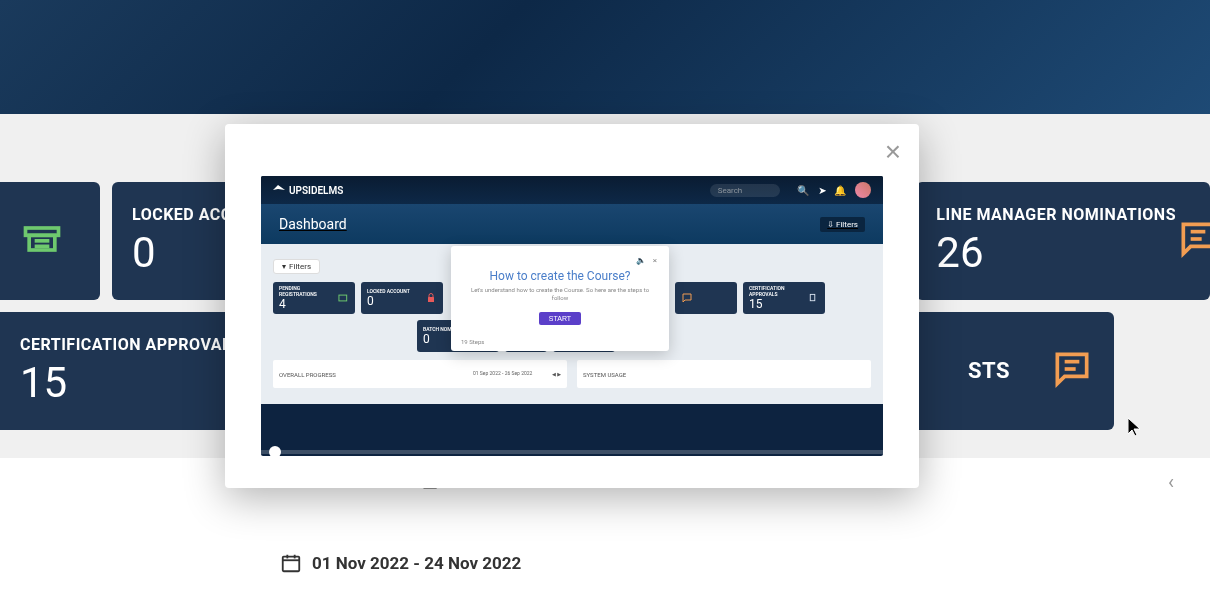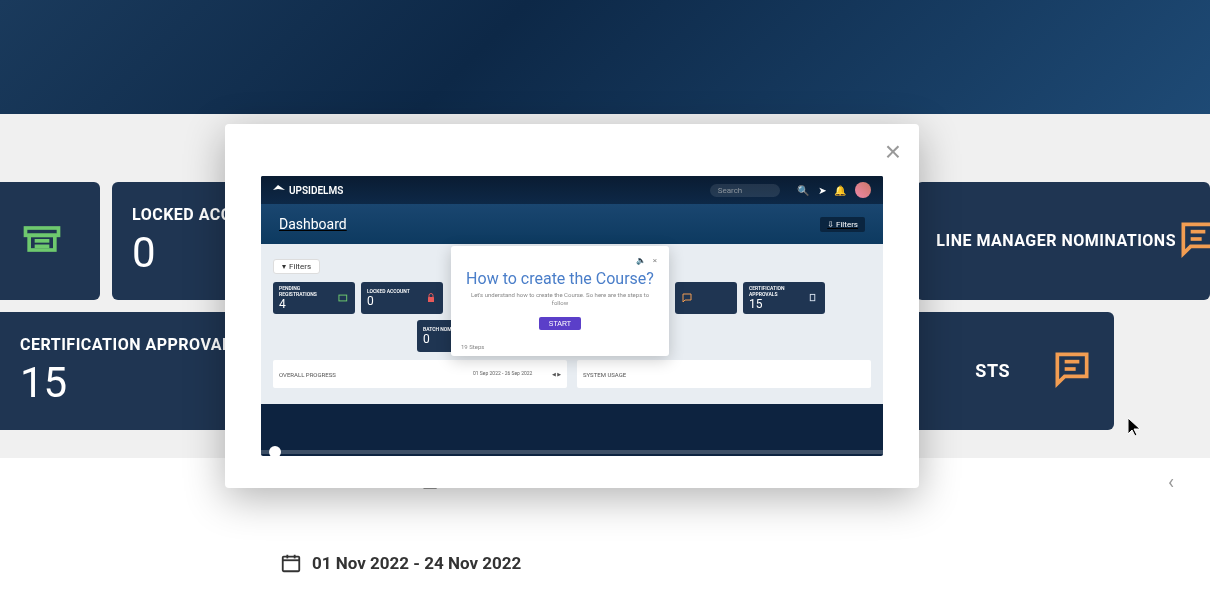--- a/index.html
+++ b/index.html
@@ -231,21 +231,21 @@
   top: 2px;
   left: 190px;
   width: 218px;
   background: #fff;
   border-radius: 3px;
   box-shadow: 0 4px 16px rgba(0,0,0,0.2);
   padding: 10px 12px 26px 12px;
   text-align: center;
 }
 .vp-popup-top { display: flex; justify-content: flex-end; gap: 6px; font-size: 8px; color: #888; }
-.vp-popup-title { color: #4a7ec9; font-size: 16px; margin-top: 4px; }
+.vp-popup-title { color: #4a7ec9; font-size: 12px; margin-top: 4px; }
 .vp-popup-sub { color: #888; font-size: 6px; margin-top: 3px; line-height: 1.3; }
 .vp-popup-btn {
   background: #5b3fc9;
   color: #fff;
   border: none;
   font-size: 7px;
   padding: 3px 10px;
   border-radius: 2px;
   margin-top: 10px;
 }
@@ -332,20 +332,21 @@
       <svg viewBox="0 0 24 24" fill="none" stroke="#e8a23c" stroke-width="2">
           <polygon points="12,2 2,7 12,12 22,7"></polygon>
           <polyline points="2,12 12,17 22,12"></polyline>
           <polyline points="2,17 12,22 22,17"></polyline>
         </svg>
     </div>
   </div>
   <div class="stat-card" style="min-width:212px;">
     <div class="stat-text">
       <span class="stat-title">LINE MANAGER NOMINATIONS</span>
+      <span class="stat-value">26</span>
     </div>
     <div class="stat-icon" style="margin-right:-30px;">
       <svg viewBox="0 0 24 24" fill="none" stroke="#f29d52" stroke-width="2">
           <path d="M4 4h16v12H8l-4 4V4z"></path>
           <line x1="8" y1="8" x2="16" y2="8"></line>
           <line x1="8" y1="12" x2="14" y2="12"></line>
         </svg>
     </div>
   </div>
 </div>
@@ -359,21 +360,21 @@
     <div class="stat-icon">
       <svg viewBox="0 0 24 24" fill="none" stroke="#dce6f2" stroke-width="2">
           <rect x="4" y="3" width="12" height="16"></rect>
           <circle cx="17" cy="16" r="3"></circle>
           <path d="M16 19l-1 3 2-1 2 1-1-3"></path>
         </svg>
     </div>
   </div>
   <div class="stat-card2 right" style="position:absolute; right:96px; width:260px;">
     <div class="stat-text" style="text-align:right; margin-left:auto;">
-      <span class="stat-title" style="font-size:18px;">STS</span>
+      <span class="stat-title" style="font-size:22px;">STS</span>
     </div>
     <div class="stat-icon" style="margin-left:40px;">
       <svg viewBox="0 0 24 24" fill="none" stroke="#f29d52" stroke-width="2">
           <path d="M4 4h16v12H8l-4 4V4z"></path>
           <line x1="8" y1="8" x2="16" y2="8"></line>
           <line x1="8" y1="12" x2="14" y2="12"></line>
         </svg>
     </div>
   </div>
 </div>

